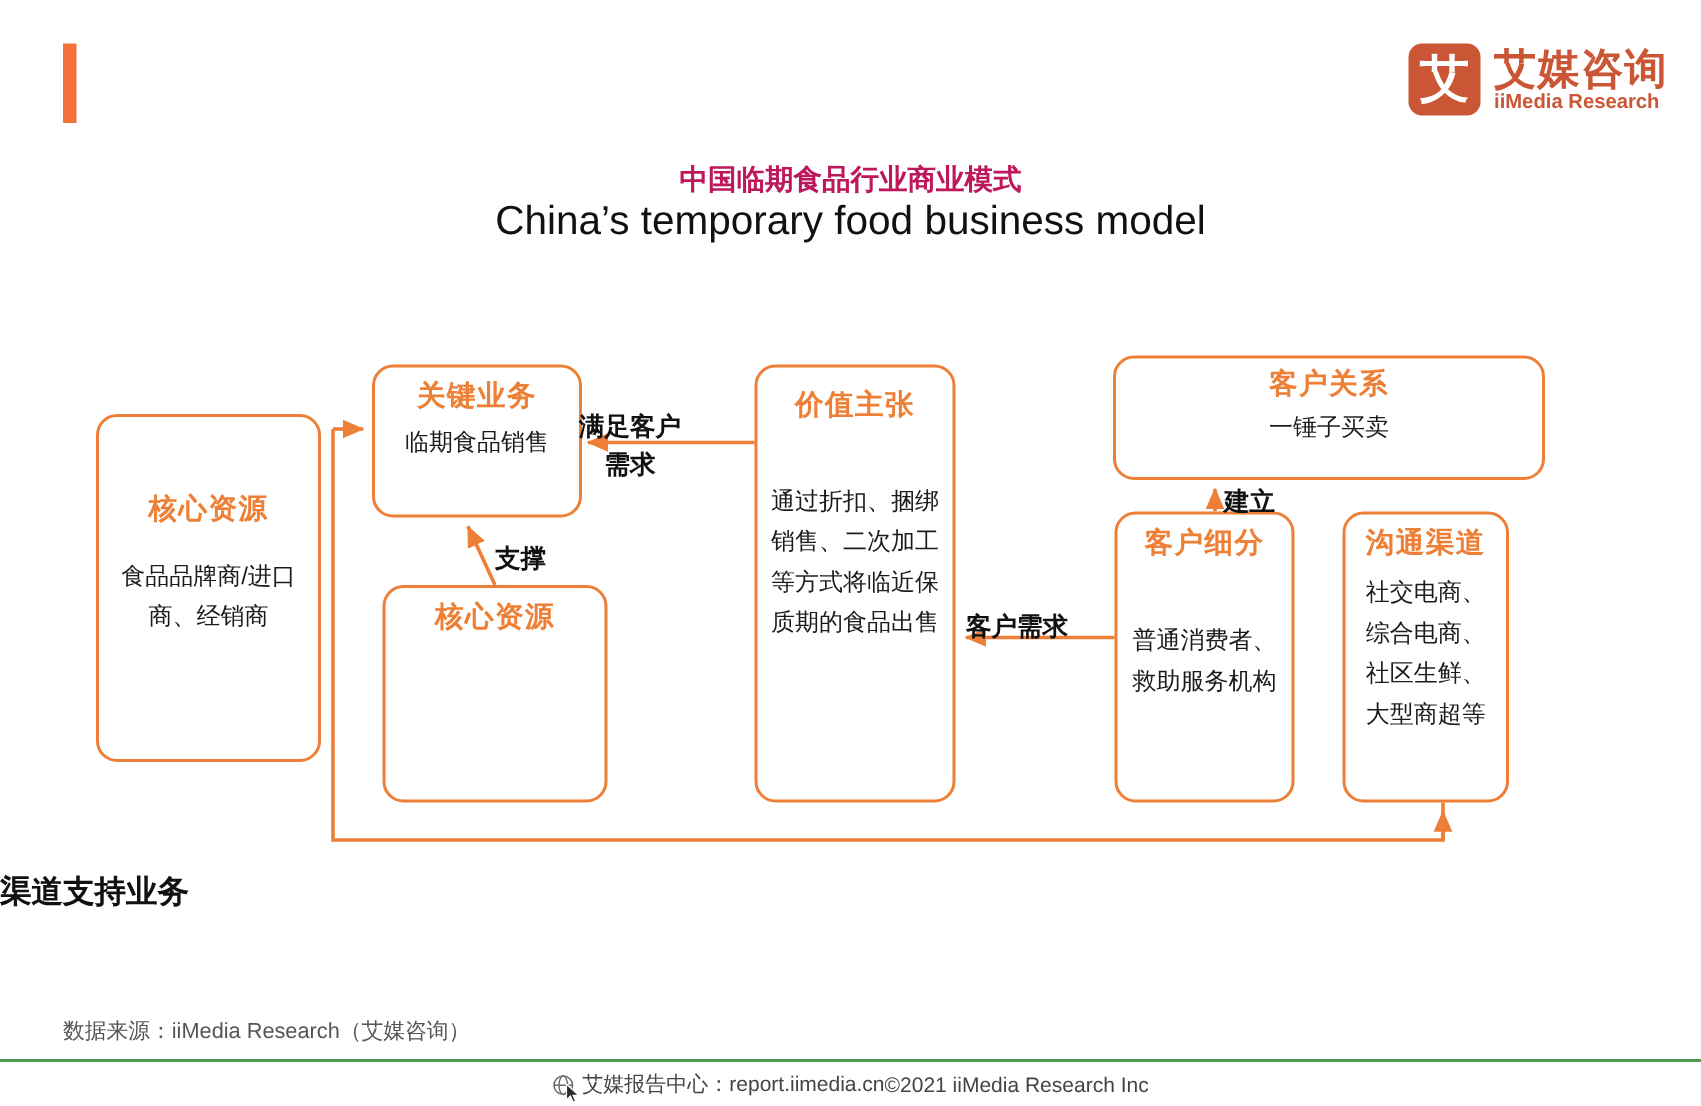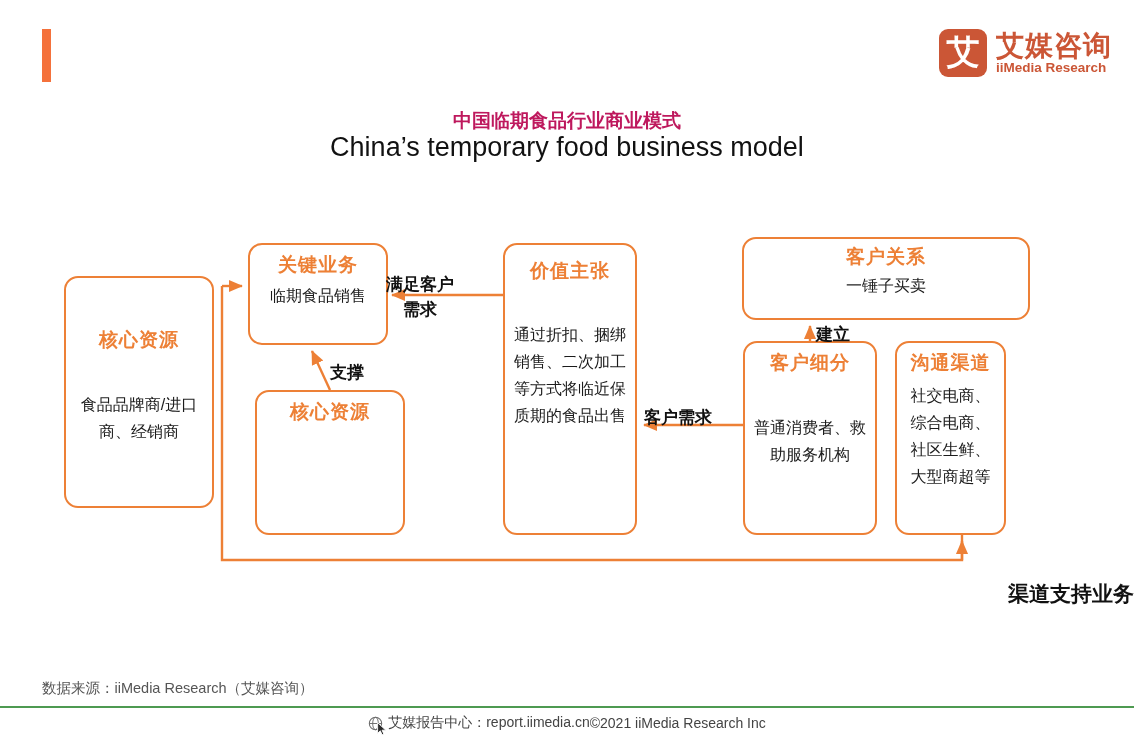--- a/index.html
+++ b/index.html
@@ -57,44 +57,44 @@
     color:#ED8036; font-weight:700; font-size:19px; line-height:27px;
     text-align:center; letter-spacing:1px;
   }
   .node-body {
     color:#1b1b1b; font-size:16px; line-height:27px; text-align:center;
     font-weight:400;
   }
 
   
   #node-partners      { left:64px;  top:276px; width:150px; height:232px; justify-content:flex-start; padding-top:48px; }
-  #node-partners .node-body { margin-top:38px; }
+  #node-partners .node-body { margin-top:18px; }
   #node-key-business  { left:248px; top:243px; width:140px; height:102px; padding-top:6px; }
   #node-key-business .node-body { margin-top:4px; }
   #node-core-resource { left:255px; top:390px; width:150px; height:145px; padding-top:6px; }
   #node-core-resource .node-body { margin-top:6px; }
   #node-value-prop    { left:503px; top:243px; width:134px; height:292px; padding-top:12px;gap:15px; }
   #node-value-prop .node-body { margin-top:22px; }
   #node-customer-rel  { left:742px; top:237px; width:288px; height:83px; padding-top:4px; }
   #node-customer-rel .node-body { margin-top:2px; }
-  #node-customer-seg  { left:743px; top:341px; width:134px; height:194px; padding-top:6px; }
+  #node-customer-seg  { left:743px; top:341px; width:120px; height:194px; padding-top:6px; }
   #node-customer-seg .node-body { margin-top:38px; }
   #node-channels      { left:895px; top:341px; width:111px; height:194px; padding-top:6px; }
   #node-channels .node-body { margin-top:6px; }
 
   .edge-label {
     position:absolute; font-size:17px; font-weight:700; color:#111;
     line-height:25px; z-index:4; white-space:nowrap; background:transparent;
   }
   #label-satisfy  { left:386px; top:272px; text-align:center; }
   #label-support  { left:330px; top:360px; }
   #label-establish{ left:816px; top:322px; }
   #label-demand   { left:644px; top:405px; }
   #label-bottom   {
-    position:absolute; left:0; top:580px; width:1134px; text-align:right;
+    position:absolute; left:0; top:580px; width:1134px; text-align:left;
     font-size:21px; font-weight:700; color:#111; z-index:4;
   }
 
   
   #source-note {
     position:absolute; left:42px; top:678px;
     font-size:14.5px; color:#555; line-height:20px;
   }
   #footer-rule {
     position:absolute; left:0; top:706px; width:1134px; height:2px;

